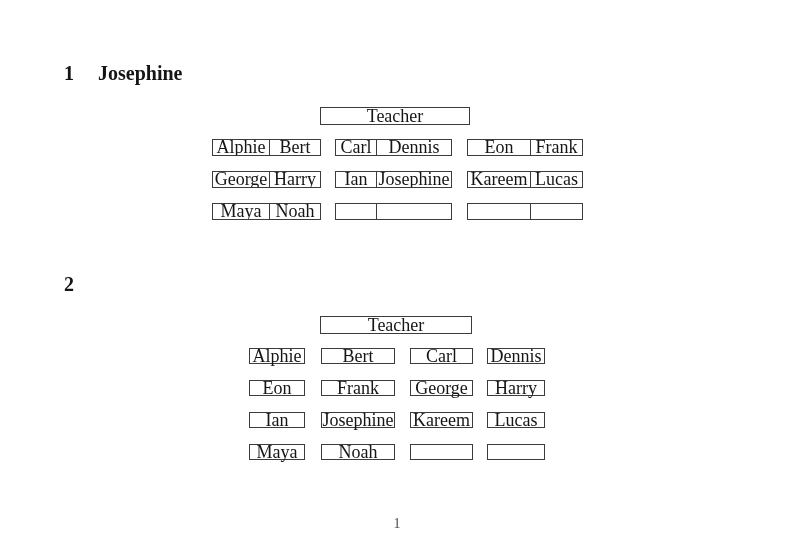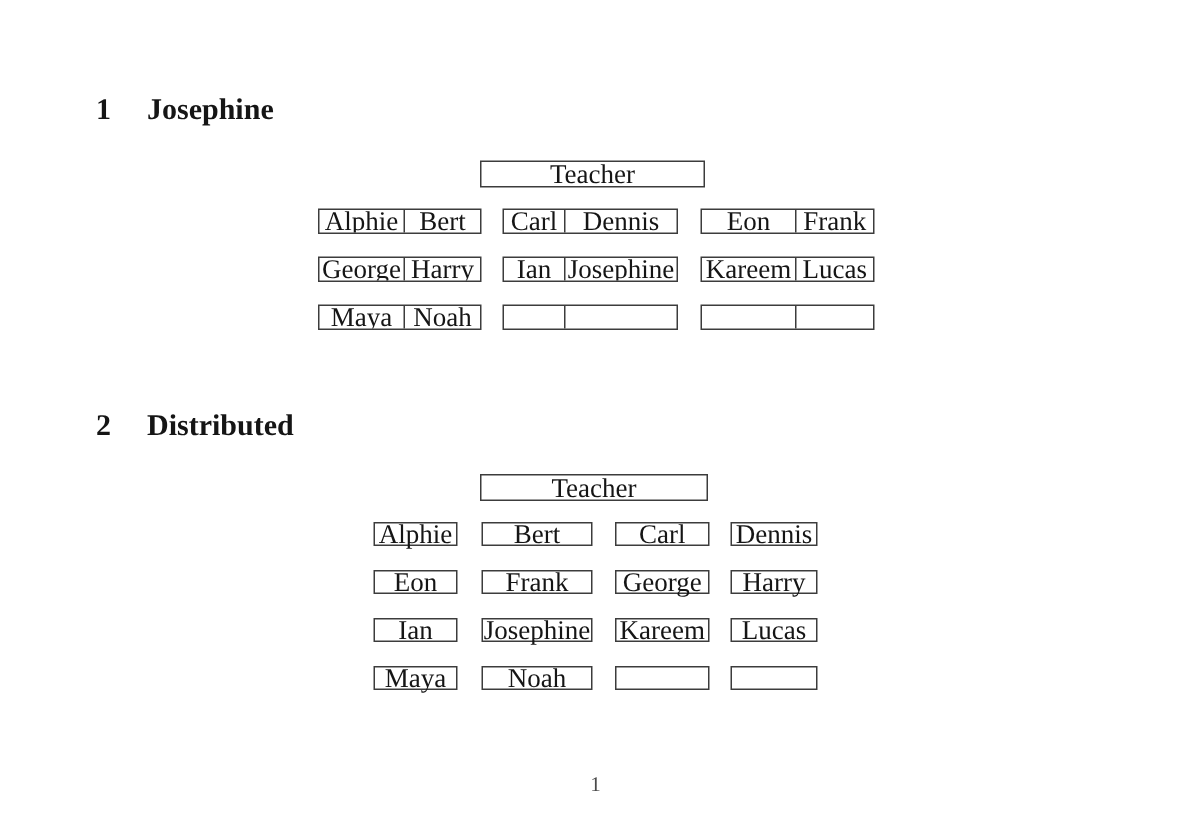--- a/index.html
+++ b/index.html
@@ -91,21 +91,20 @@
   <div class="box pair-box" style="left:335px; top:203px; width:117px; height:17px;">
     <div class="cell left" style="width:41px"></div>
     <div class="cell right"></div>
   </div>
   <div class="box pair-box" style="left:467px; top:203px; width:116px; height:17px;">
     <div class="cell left" style="width:63px"></div>
     <div class="cell right"></div>
   </div>
 
   <div class="heading-num" style="left:64px; top:273px;">2</div>
-  <div class="heading-title" style="left:98px; top:273px;">Distributed</div>
 
   <div class="box teacher-box" style="left:320px; top:316px; width:152px; height:18px;">Teacher</div>
 
   <div class="box seat-box" style="left:249px; top:348px; width:56px; height:16px;">Alphie</div>
   <div class="box seat-box" style="left:321px; top:348px; width:74px; height:16px;">Bert</div>
   <div class="box seat-box" style="left:410px; top:348px; width:63px; height:16px;">Carl</div>
   <div class="box seat-box" style="left:487px; top:348px; width:58px; height:16px;">Dennis</div>
 
   <div class="box seat-box" style="left:249px; top:380px; width:56px; height:16px;">Eon</div>
   <div class="box seat-box" style="left:321px; top:380px; width:74px; height:16px;">Frank</div>

